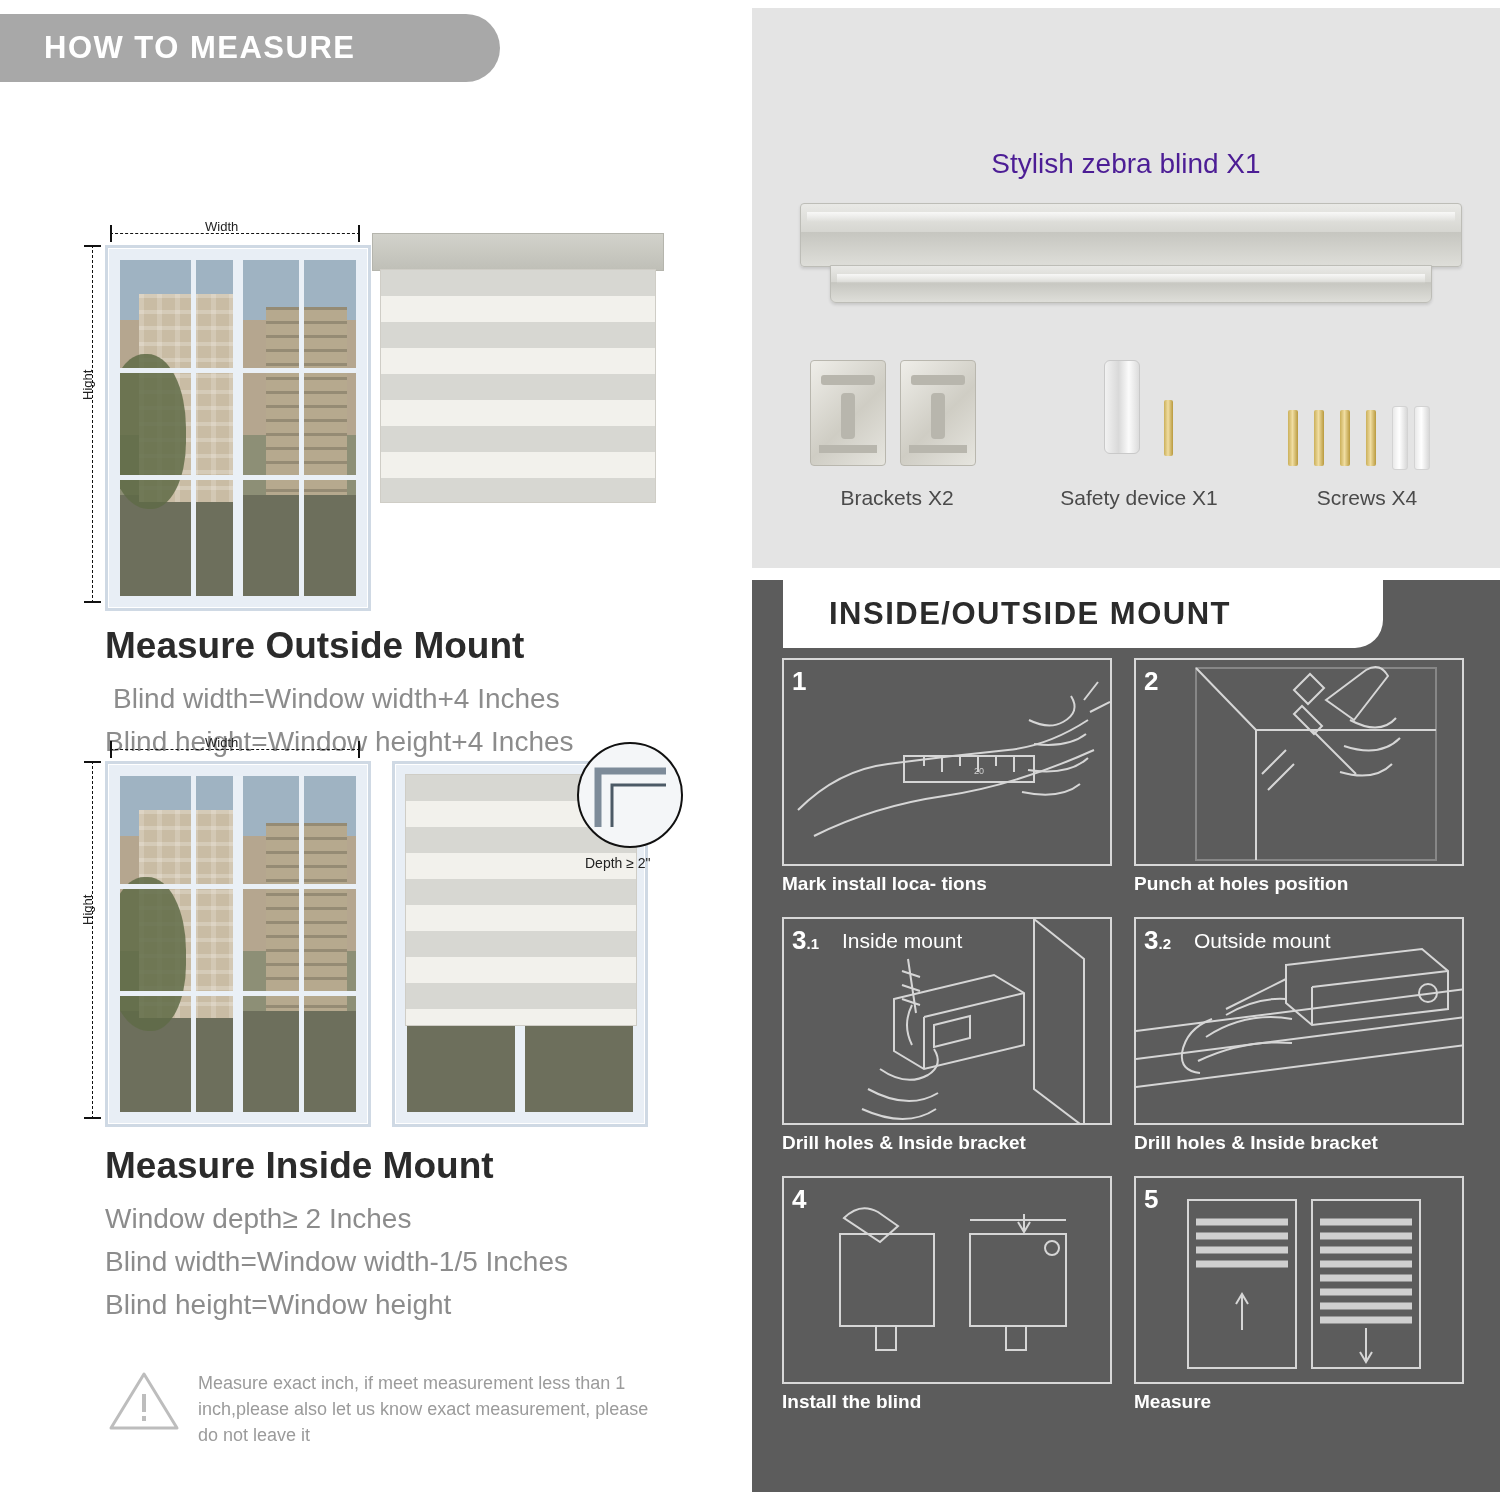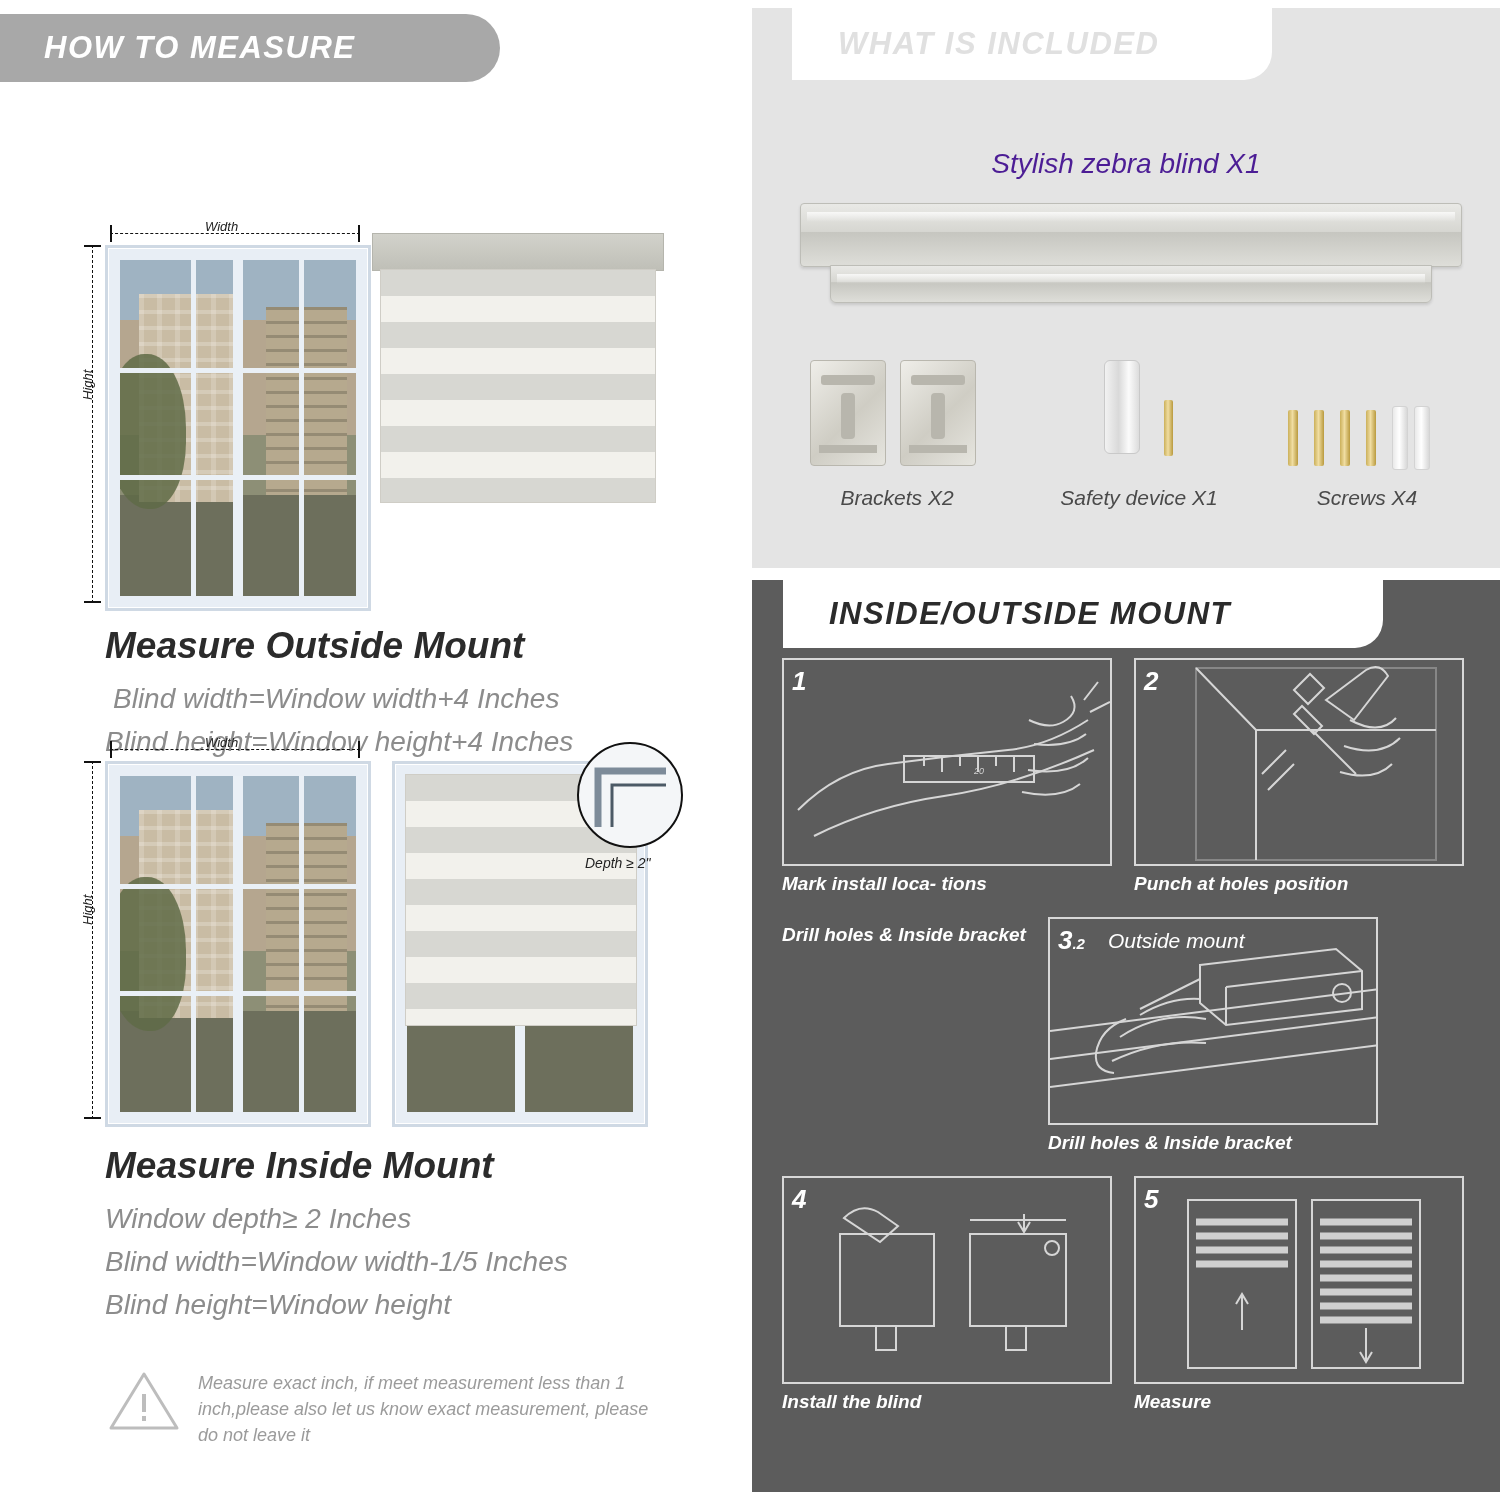--- a/index.html
+++ b/index.html
@@ -1,17 +1,17 @@
 <!DOCTYPE html>
 <html><head>
 <meta charset="utf-8">
 <style>
   html,body{margin:0;padding:0;background:#fff;}
   body{width:1500px;height:1500px;font-family:"Liberation Sans",sans-serif;overflow:hidden;}
-  .page{position:relative;width:1500px;height:1405px;background:#ffffff;font-style:italic;}
+  .page{position:relative;width:1500px;height:1405px;background:#ffffff;}
 
   
   .left{position:absolute;left:0;top:0;width:742px;height:1500px;background:#ffffff;}
   .banner{
     position:absolute;left:0;top:14px;width:500px;height:68px;
     background:#a8a8a8;border-radius:0 34px 34px 0;
     display:flex;align-items:center;padding-left:44px;box-sizing:border-box;
   }
   .banner span{color:#ffffff;font-size:31px;font-weight:bold;letter-spacing:1.5px;}
 
@@ -230,23 +230,20 @@
           <rect x="34" y="46" width="4" height="5" fill="#bdbdbd"></rect>
         </svg>
       </div>
       <p>Measure exact inch, if meet measurement less than 1 inch,please also let us know exact measurement, please do not leave it</p>
     </div>
   </div>
 
   <div class="right">
 
     <div class="incl">
-      <div class="tab" style="left:40px;top:0;width:480px;height:72px;">
-        <span style="color:#e0e0e0;">WHAT IS INCLUDED</span>
-      </div>
 
       <div class="incl-title" style="left:0;top:140px;">Stylish zebra blind X1</div>
 
       <div class="rail" style="left:48px;top:195px;width:660px;height:62px;"></div>
       <div class="rail" style="left:78px;top:257px;width:600px;height:36px;border-radius:0 0 6px 6px;"></div>
 
       <div class="bracket" style="left:58px;top:352px;">
         <i style="left:10px;top:14px;width:54px;height:10px;border-radius:3px;"></i>
         <i style="left:30px;top:32px;width:14px;height:46px;border-radius:4px;"></i>
         <i style="left:8px;top:84px;width:58px;height:8px;"></i>
@@ -315,20 +312,37 @@
                 <path d="M204 112 q34 10 52 -8"></path>
                 <path d="M150 90 l-24 24 M158 104 l-26 26"></path>
               </g>
             </svg>
           </div>
           <div class="cap">Punch at  holes position</div>
         </div>
         <div class="clear"></div>
 
         <div class="step" style="margin-top:14px;">
+          <div class="fig" style="width:330px;height:208px;">
+            <span class="num"><span>3</span><small>.1</small></span>
+            <span class="sub">Inside mount</span>
+            <svg width="330" height="208" viewBox="0 0 330 208">
+              <g fill="none" stroke="#d6d6d6" stroke-width="2">
+                <path d="M250 0 L300 40 L300 208 M250 0 L250 170 L300 208"></path>
+                <path d="M110 80 L210 56 L240 74 L240 126 L140 150 L110 132 Z"></path>
+                <path d="M140 98 L240 74 M140 98 L140 150"></path>
+                <path d="M150 106 l36 -9 l0 22 l-36 9 z"></path>
+                <path d="M128 86 q-10 20 0 40"></path>
+                <path d="M124 40 l8 54 M118 52 l18 6 M118 66 l18 6 M118 80 l18 6"></path>
+                <path d="M96 150 q26 18 48 6 q16 -10 6 -26"></path>
+                <path d="M84 170 q40 22 70 4"></path>
+                <path d="M78 190 q44 20 74 0"></path>
+              </g>
+            </svg>
+          </div>
           <div class="cap">Drill holes &amp;  Inside bracket</div>
         </div>
 
         <div class="step" style="margin-right:0;margin-top:14px;">
           <div class="fig" style="width:330px;height:208px;">
             <span class="num"><span>3</span><small>.2</small></span>
             <span class="sub">Outside mount</span>
             <svg width="330" height="208" viewBox="0 0 330 208">
               <g fill="none" stroke="#d6d6d6" stroke-width="2">
                 <path d="M0 112 L330 70 M0 140 L330 98 M0 168 L330 126"></path>

